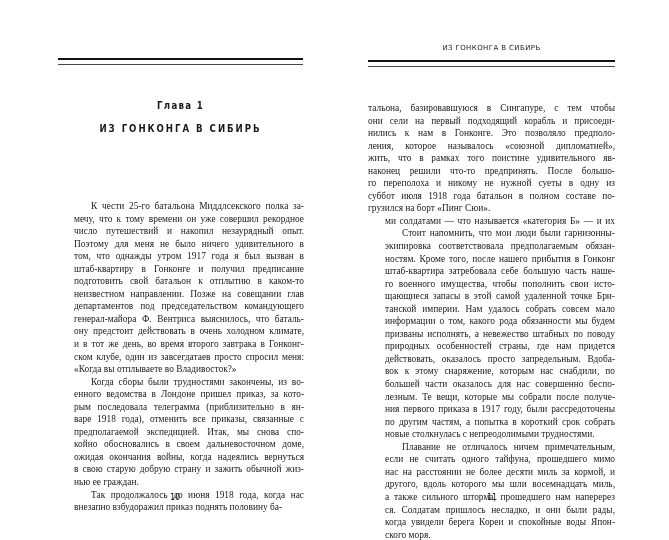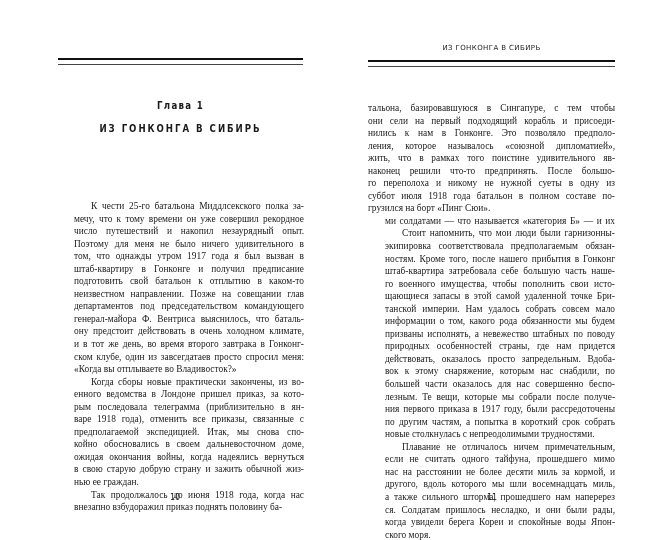--- a/index.html
+++ b/index.html
@@ -67,21 +67,21 @@
         <span class="ln">подготовить свой батальон к отплытию в каком-то</span>
         <span class="ln">неизвестном направлении. Позже на совещании глав</span>
         <span class="ln">департаментов под председательством командующего</span>
         <span class="ln">генерал-майора Ф. Вентриса выяснилось, что баталь-</span>
         <span class="ln">ону предстоит действовать в очень холодном климате,</span>
         <span class="ln">и в тот же день, во время второго завтрака в Гонконг-</span>
         <span class="ln">ском клубе, один из завсегдатаев просто спросил меня:</span>
         <span class="ln last">«Когда вы отплываете во Владивосток?»</span>
       </p>
       <p>
-        <span class="ln" style="padding-left: 17px;">Когда сборы новые практически закончены, из во-</span>
+        <span class="ln" style="padding-left: 17px;">Когда сборы были трудностями закончены, из во-</span>
         <span class="ln">енного ведомства в Лондоне пришел приказ, за кото-</span>
         <span class="ln">рым последовала телеграмма (приблизительно в ян-</span>
         <span class="ln">варе 1918 года), отменить все приказы, связанные с</span>
         <span class="ln">предполагаемой экспедицией. Итак, мы снова спо-</span>
         <span class="ln">койно обосновались в своем дальневосточном доме,</span>
         <span class="ln">ожидая окончания войны, когда надеялись вернуться</span>
         <span class="ln">в свою старую добрую страну и зажить обычной жиз-</span>
         <span class="ln last">нью ее граждан.</span>
       </p>
       <p>

